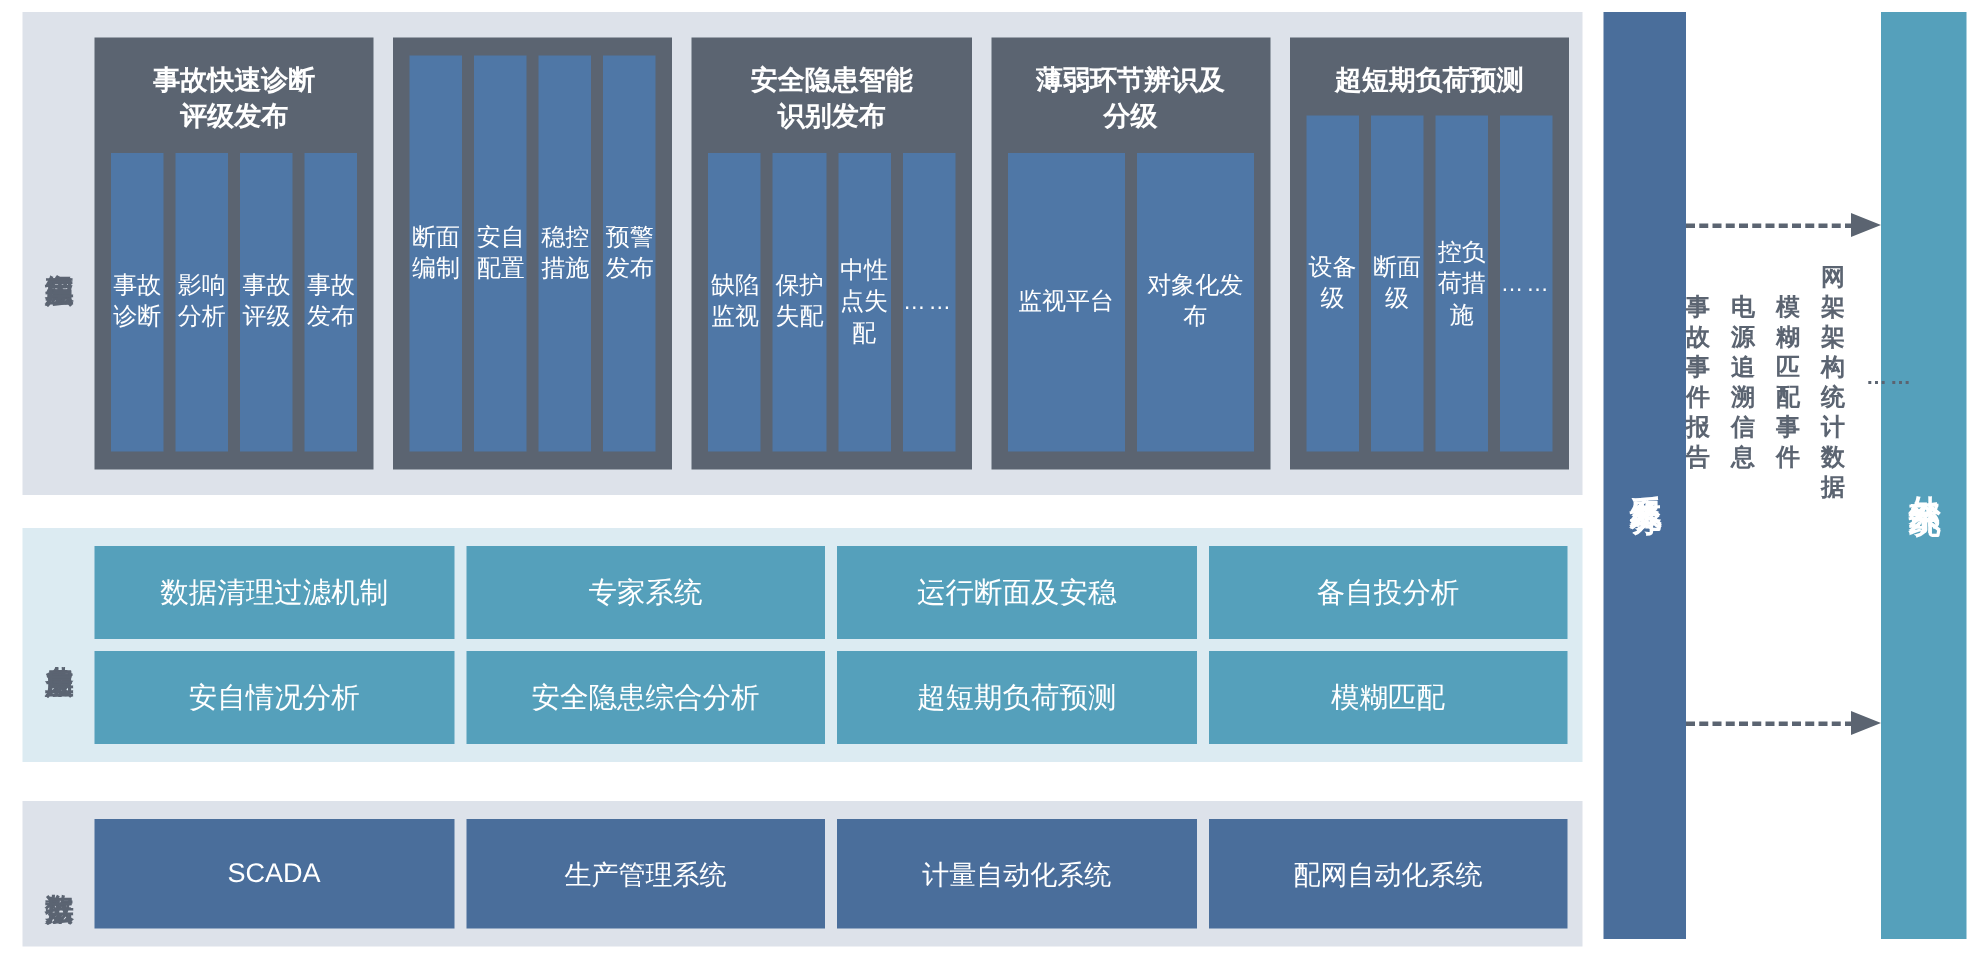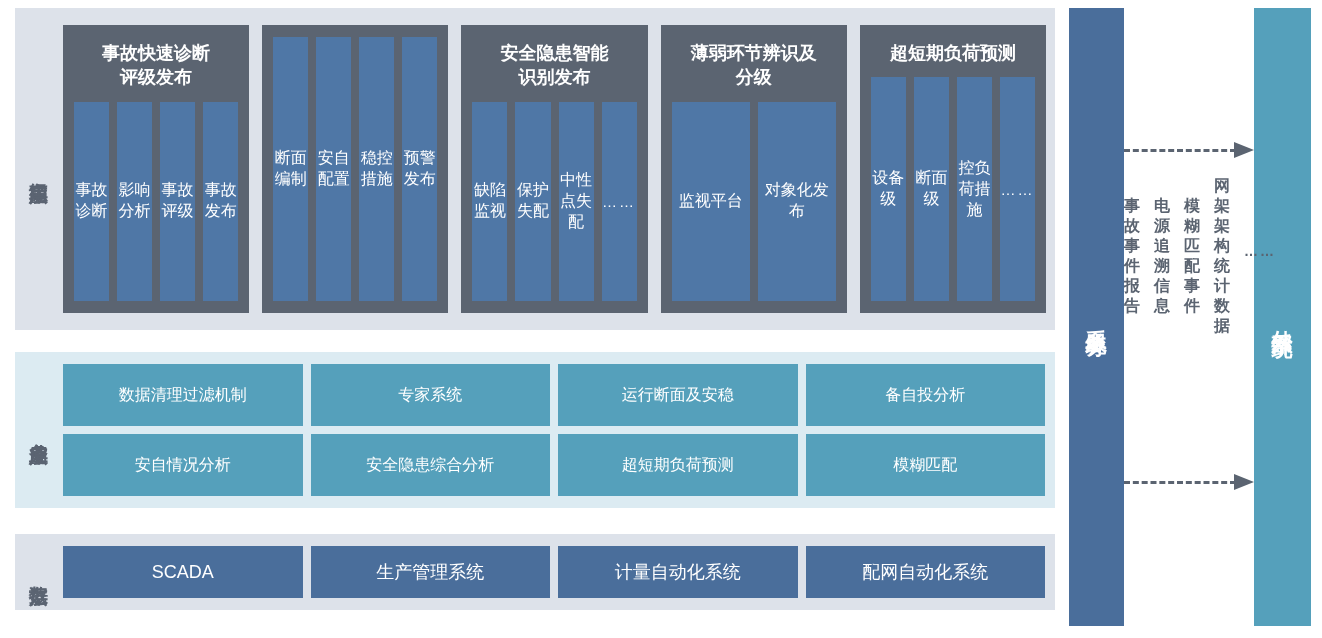--- a/index.html
+++ b/index.html
@@ -114,33 +114,33 @@
   }
   .biz-row {
     flex: 1 1 0;
     display: flex;
     gap: 8px;
   }
   .biz-item {
     flex: 1 1 0;
     background: #55a0bb;
     color: #ffffff;
-    font-size: 16px;
+    font-size: 19px;
     display: flex;
     align-items: center;
     justify-content: center;
     text-align: center;
   }
 
   
   #layer-data {
     left: 15px;
     top: 534px;
     width: 1040px;
-    height: 76px;
+    height: 97px;
     background: #dde2ea;
   }
   #layer-data .layer-body {
     gap: 8px;
     padding: 12px 10px 12px 0;
   }
   .data-item {
     flex: 1 1 0;
     background: #4a6e9b;
     color: #ffffff;

